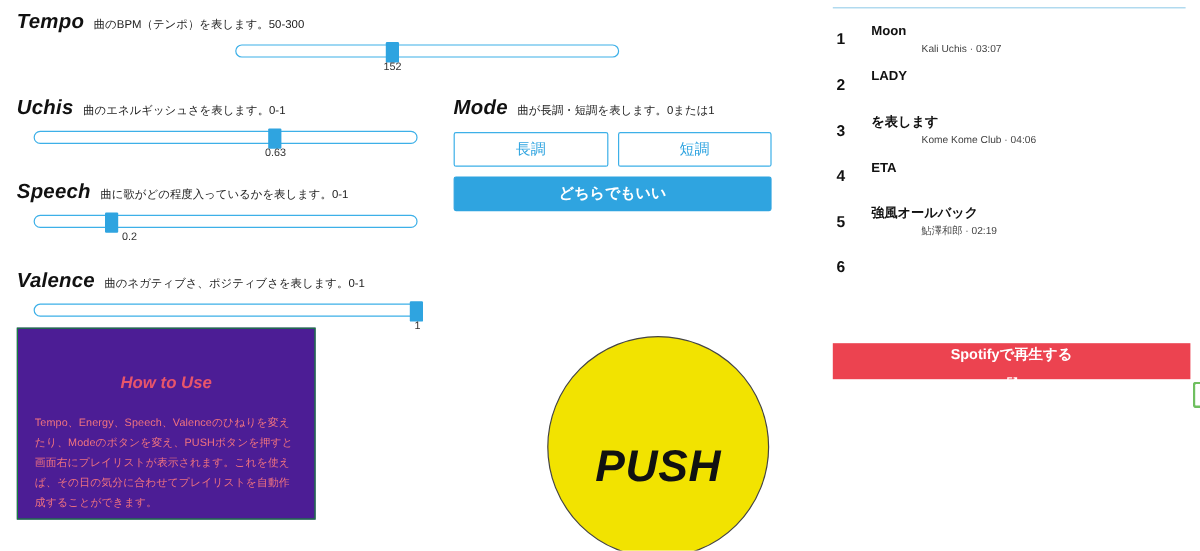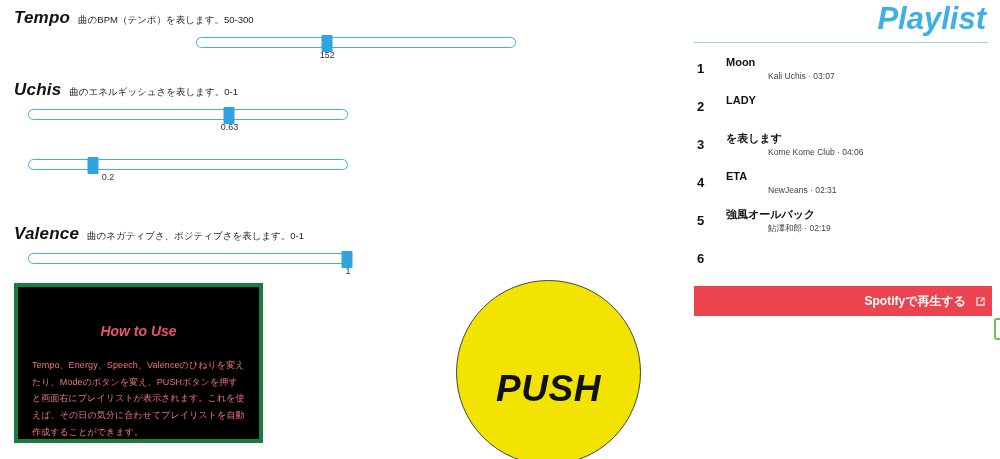--- a/index.html
+++ b/index.html
@@ -116,25 +116,25 @@
     background: #2fa4e0;
     border-color: #2fa4e0;
     color: #ffffff;
     font-weight: bold;
   }
 
   
   #howto {
     position: absolute;
     left: 14px;
-    top: 283px;
+    top: 273px;
     width: 249px;
     height: 160px;
-    border: 4px solid #15803d;
-    background: #000000;
+    border: 1px solid #15803d;
+    background: #4c1d95;
     padding: 12px 14px;
   }
   #howto .ht-title {
     text-align: center;
     color: #e8556a;
     font-size: 14px;
     font-weight: bold;
     font-style: italic;
     margin-top: 24px;
     margin-bottom: 18px;
@@ -235,23 +235,24 @@
     width: 298px;
     height: 30px;
     background: #ec4350;
     border: none;
     color: #fff;
     font-size: 12px;
     font-weight: bold;
     cursor: pointer;
     display: flex;
     align-items: center;
-    justify-content: flex-end;
+    justify-content: space-between;
     gap: 9px;
     font-family: "Liberation Sans", "DejaVu Sans", sans-serif;
+    flex-direction: column;
   }
   #spotify-btn .ext-icon { display:flex; align-items:center; }
 
   
   #edge-artifact {
     position: absolute;
     right: 0;
     top: 318px;
     width: 6px;
     height: 22px;
@@ -287,20 +288,24 @@
       </div>
       <div class="slider-wrap">
         <div class="slider-rail">
           <div class="slider-thumb" style="left: 63%;"></div>
         </div>
         <div class="slider-value" style="left: 63%;">0.63</div>
       </div>
     </section>
 
     <section id="sec-speech">
+      <div class="param-head">
+        <span class="param-title">Speech</span>
+        <span class="param-desc">曲に歌がどの程度入っているかを表します。0-1</span>
+      </div>
       <div class="slider-wrap">
         <div class="slider-rail">
           <div class="slider-thumb" style="left: 20%;"></div>
         </div>
         <div class="slider-value" style="left: 20%; padding-left: 32px;">0.2</div>
       </div>
     </section>
 
     <section id="sec-valence">
       <div class="param-head">
@@ -308,34 +313,44 @@
         <span class="param-desc">曲のネガティブさ、ポジティブさを表します。0-1</span>
       </div>
       <div class="slider-wrap">
         <div class="slider-rail">
           <div class="slider-thumb" style="left: 100%;"></div>
         </div>
         <div class="slider-value" style="left: 100%;">1</div>
       </div>
     </section>
 
+    <section id="sec-mode">
+      <div class="param-head">
+        <span class="param-title">Mode</span>
+        <span class="param-desc">曲が長調・短調を表します。0または1</span>
+      </div>
+      <div class="mode-row">
+        <button class="mode-btn">長調</button>
+        <button class="mode-btn">短調</button>
+      </div>
+      <button class="mode-btn wide active">どちらでもいい</button>
+    </section>
 
     <div id="howto">
       <div class="ht-title">How to Use</div>
       <div class="ht-body">Tempo、Energy、Speech、Valenceのひねりを変えたり、Modeのボタンを変え、PUSHボタンを押すと画面右にプレイリストが表示されます。これを使えば、その日の気分に合わせてプレイリストを自動作成することができます。</div>
     </div>
 
     <button id="push-btn">
       <span class="push-label">PUSH</span>
     </button>
 
   </div>
 
   <div class="playlist">
-    <div class="pl-title">Playlist</div>
     <div class="pl-divider"></div>
 
     <div class="pl-list" id="pl-list">
         <div class="pl-item">
           <div class="pl-index">1</div>
           <div class="pl-meta">
             <div class="pl-track">Moon</div>
             <div class="pl-sub">Kali Uchis · 03:07</div>
           </div>
         </div>
@@ -349,21 +364,20 @@
           <div class="pl-index">3</div>
           <div class="pl-meta">
             <div class="pl-track">を表します</div>
             <div class="pl-sub">Kome Kome Club · 04:06</div>
           </div>
         </div>
         <div class="pl-item">
           <div class="pl-index">4</div>
           <div class="pl-meta">
             <div class="pl-track">ETA</div>
-            <div class="pl-sub">NewJeans · 02:31</div>
           </div>
         </div>
         <div class="pl-item">
           <div class="pl-index">5</div>
           <div class="pl-meta">
             <div class="pl-track">強風オールバック</div>
             <div class="pl-sub">鮎澤和郎 · 02:19</div>
           </div>
         </div>
         <div class="pl-item">

